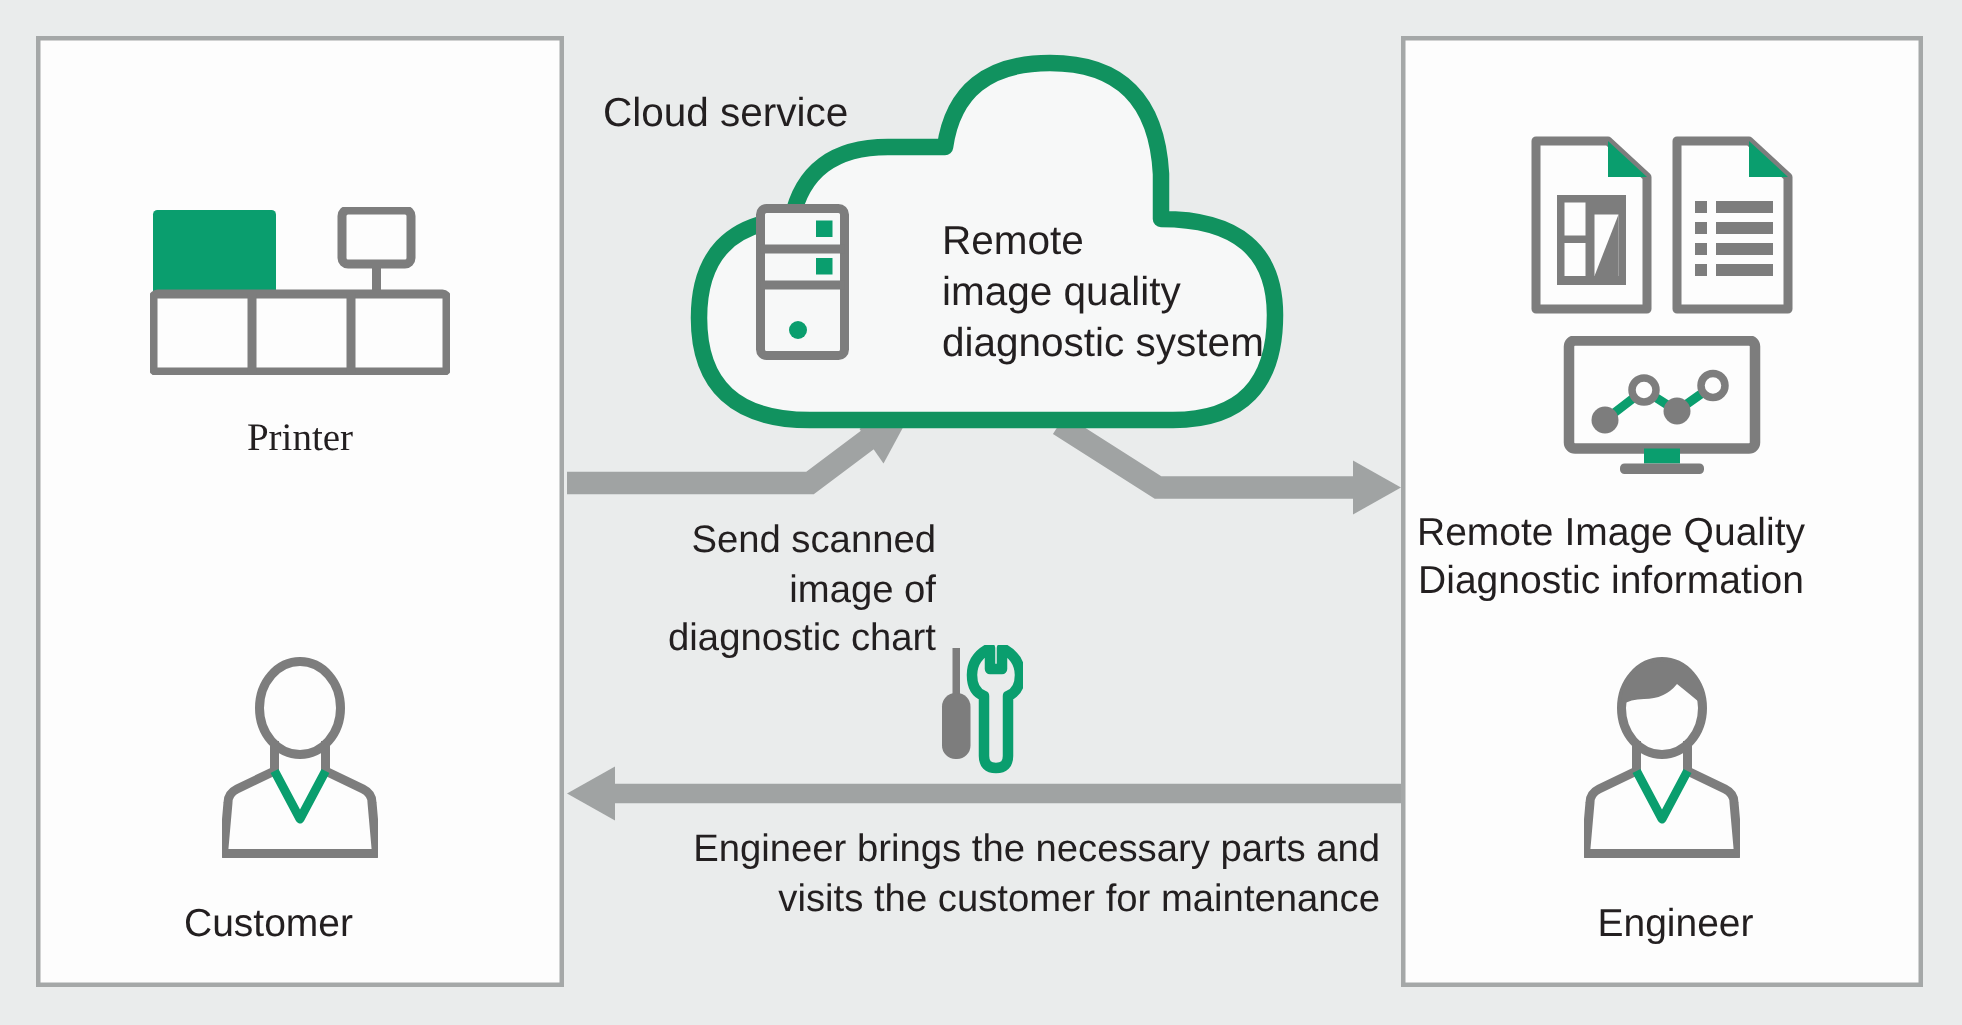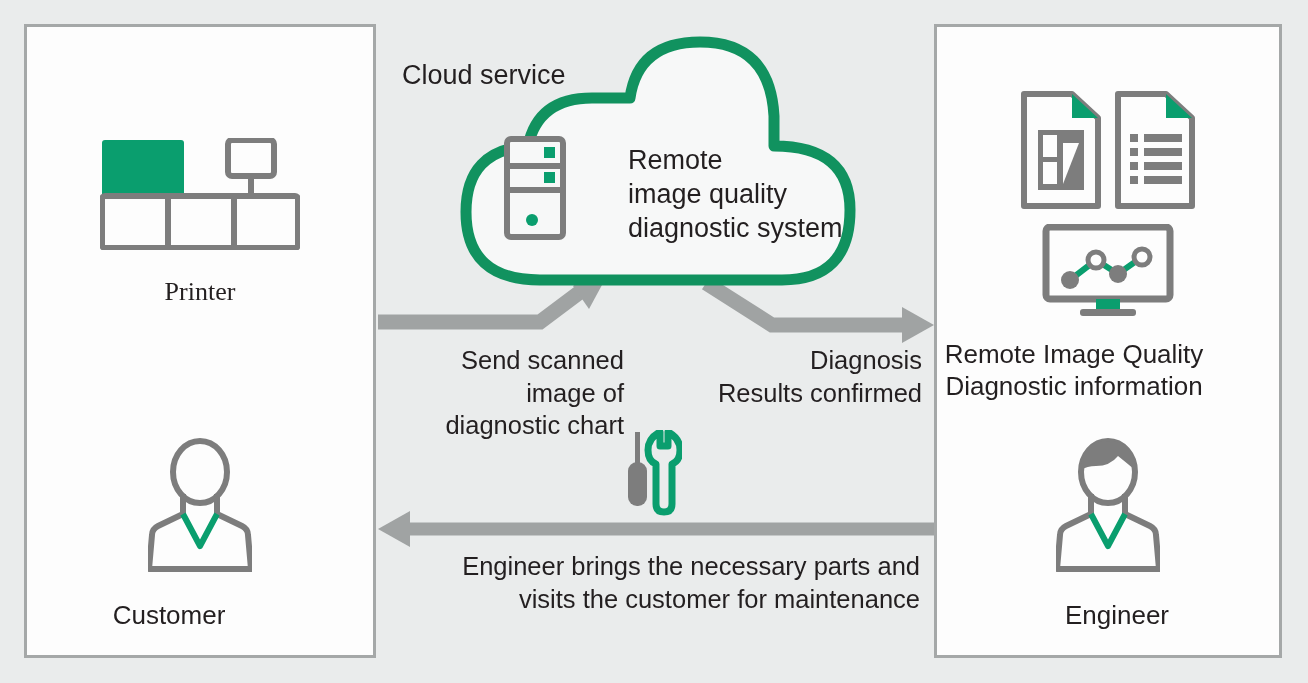--- a/index.html
+++ b/index.html
@@ -44,21 +44,21 @@
     line-height: 1.28;
     text-align: right;
     white-space: pre-line;
   }
 
   
   #printer-icon   { position:absolute; left:100px; top:138px; width:200px; height:112px; }
   #printer-label  { left: 25px;  top: 276px; width: 350px; font-family: Liberation Serif, serif; }
 
   #customer-icon  { position:absolute; left:148px; top:436px; width:104px; height:136px; }
-  #customer-label { left: 19px;  top: 600px; width: 300px; }
+  #customer-label { left: 29px;  top: 600px; width: 300px; }
 
   #docs-icon      { position:absolute; left:1018px; top:88px; width:180px; height:124px; }
   #monitor-icon   { position:absolute; left:1042px; top:224px; width:132px; height:92px; }
   #rq-label       { left: 938px; top: 339px; width: 272px; }
 
   #engineer-icon  { position:absolute; left:1056px; top:436px; width:104px; height:136px; }
   #engineer-label { left: 884px; top: 600px; width: 400px; margin-left: 33px; }
 
   #cloud-wrap     { position:absolute; left:452px; top:28px; width:412px; height:268px; }
   #cloud-service-label {
@@ -216,22 +216,20 @@
   </svg>
 
   <div id="cloud-text">Remote
 image quality
 diagnostic system</div>
 
   <div class="flow-label" id="label-send">Send scanned
 image of
 diagnostic chart</div>
 
-  <div class="flow-label" id="label-diagnosis">Diagnosis
-Results confirmed</div>
 
   <svg id="tools-icon" viewBox="0 0 60 86">
 
     <rect x="13" y="2" width="5" height="32" fill="#7d7d7d"></rect>
     <rect x="6" y="32" width="19" height="44" rx="9" fill="#7d7d7d"></rect>
 
     <path d="M 38 2 L 38 16 L 46 16 L 46 2
              Q 58 8 58 20 Q 58 31 50 34 L 50 74
              Q 50 82 42 82 Q 34 82 34 74 L 34 34
              Q 26 31 26 20 Q 26 8 38 2 Z" fill="none" stroke="#0a9e6e" stroke-width="7" stroke-linejoin="round"></path>

